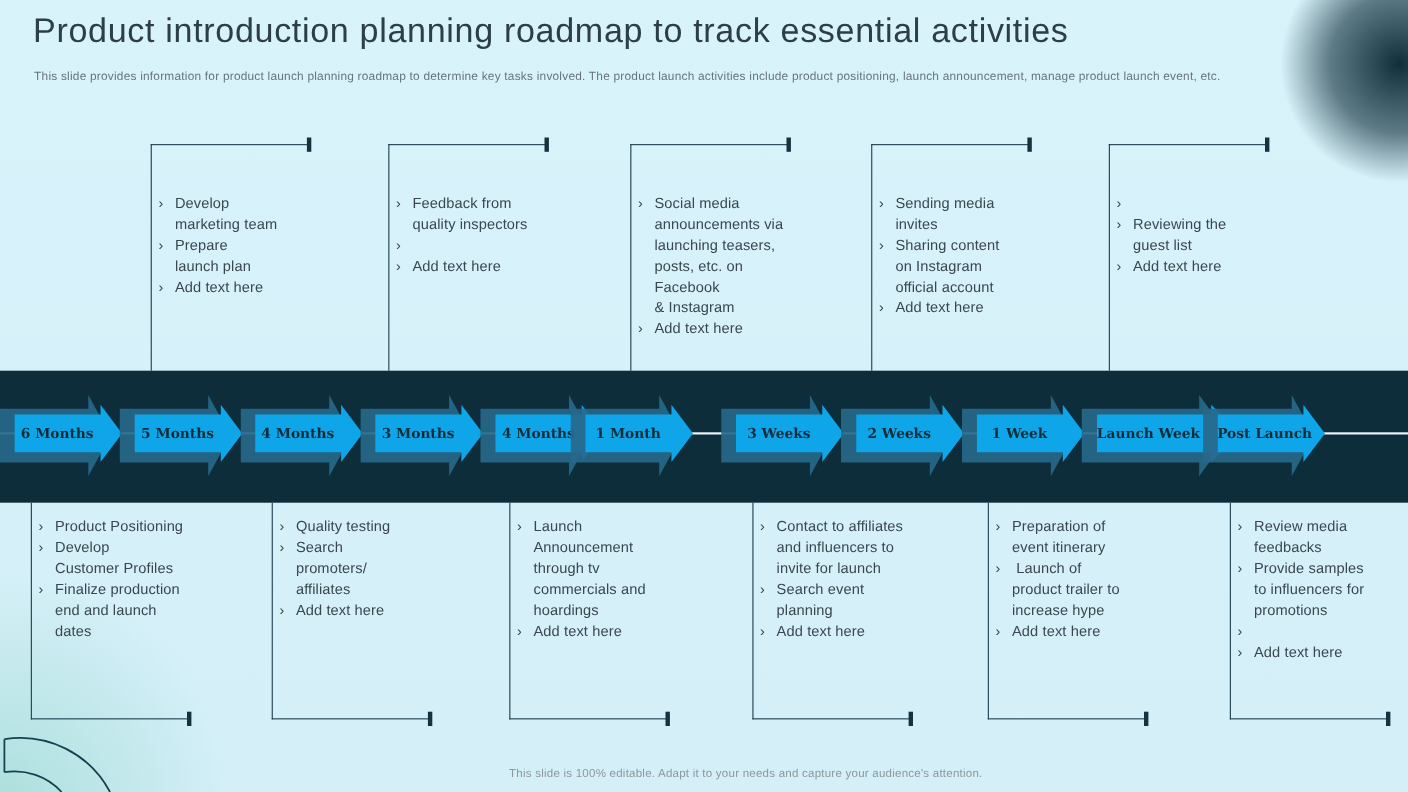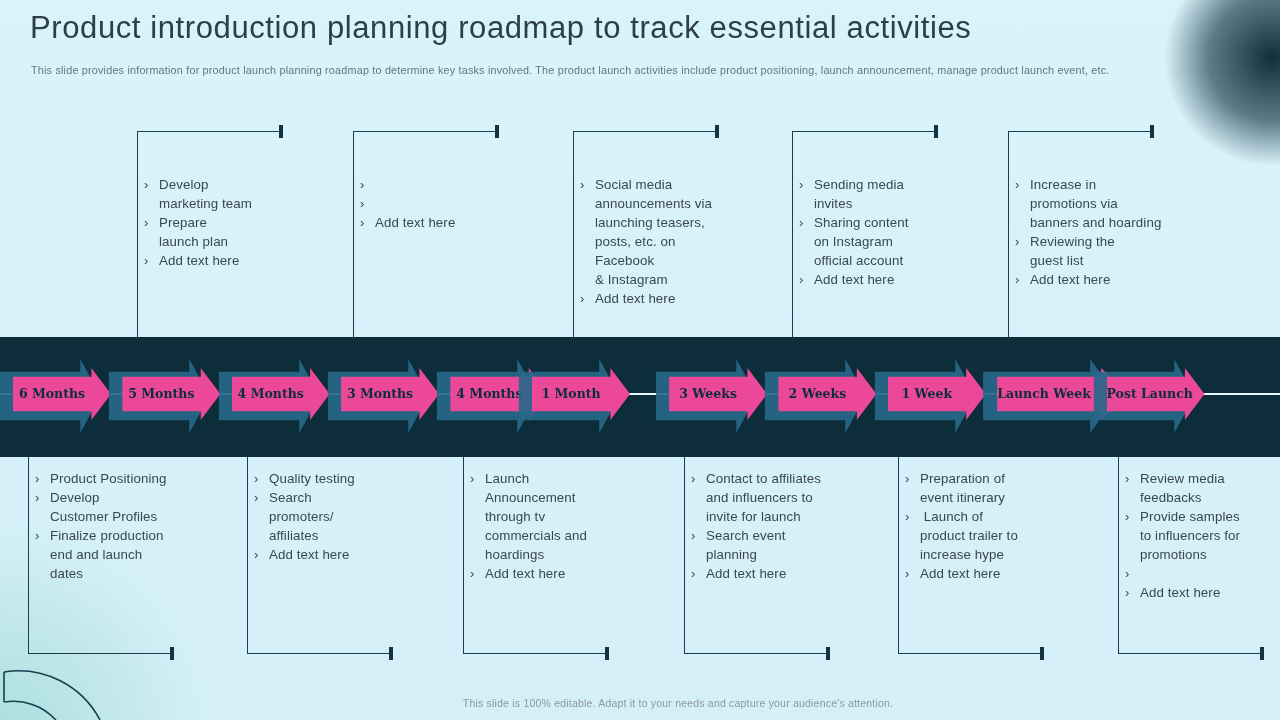--- a/index.html
+++ b/index.html
@@ -22,21 +22,21 @@
   }
   .band{position:absolute;left:0;top:337px;width:1280px;height:120px;background:#0d2d3a;}
   .tl-line{position:absolute;left:0;top:56px;width:1280px;height:2px;background:#eaf7fc;}
   .arrow{position:absolute;top:31px;width:98px;height:52px;}
   .arrow-echo{
     position:absolute;inset:0;background:#27688a;opacity:0.92;
     clip-path:polygon(0% 17%,80% 17%,80% 0%,100% 50%,80% 100%,80% 83%,0% 83%);
     transform:translate(-12px,2px) scale(1.03,1.42);
   }
   .arrow-shape{
-    position:absolute;inset:0;background:#ec4899;
+    position:absolute;inset:0;background:#0ea5e9;
     clip-path:polygon(0% 17%,80% 17%,80% 0%,100% 50%,80% 100%,80% 83%,0% 83%);
   }
   .arrow-label{
     position:absolute;left:0;top:0;width:78px;height:52px;line-height:52px;text-align:center;
     font-family:"DejaVu Serif","Liberation Serif",serif;font-weight:bold;font-size:12.5px;
     color:#0d2d3a;white-space:nowrap;
   }
   .note-box{position:absolute;width:145px;}
   .note-box .v-line{position:absolute;left:0;top:0;bottom:0;width:1px;background:#1b3c4c;}
   .note-box .h-line{position:absolute;left:0;width:145px;height:1px;background:#1b3c4c;}
@@ -88,20 +88,22 @@
           </li>
         </ul>
       </div>
       <div class="note-box top" style="left: 353px;">
         <div class="h-line"></div>
         <div class="tick"></div>
         <div class="v-line"></div>
         <ul class="bullets">
           <li>
             <span class="b">›</span>
+            <span class="t">Feedback from
+quality inspectors</span>
           </li>
           <li>
             <span class="b">›</span>
           </li>
           <li>
             <span class="b">›</span>
             <span class="t">Add text here</span>
           </li>
         </ul>
       </div>
@@ -147,23 +149,20 @@
           </li>
         </ul>
       </div>
       <div class="note-box top" style="left: 1008px;">
         <div class="h-line"></div>
         <div class="tick"></div>
         <div class="v-line"></div>
         <ul class="bullets">
           <li>
             <span class="b">›</span>
-            <span class="t">Increase in
-promotions via
-banners and hoarding</span>
           </li>
           <li>
             <span class="b">›</span>
             <span class="t">Reviewing the
 guest list</span>
           </li>
           <li>
             <span class="b">›</span>
             <span class="t">Add text here</span>
           </li>

